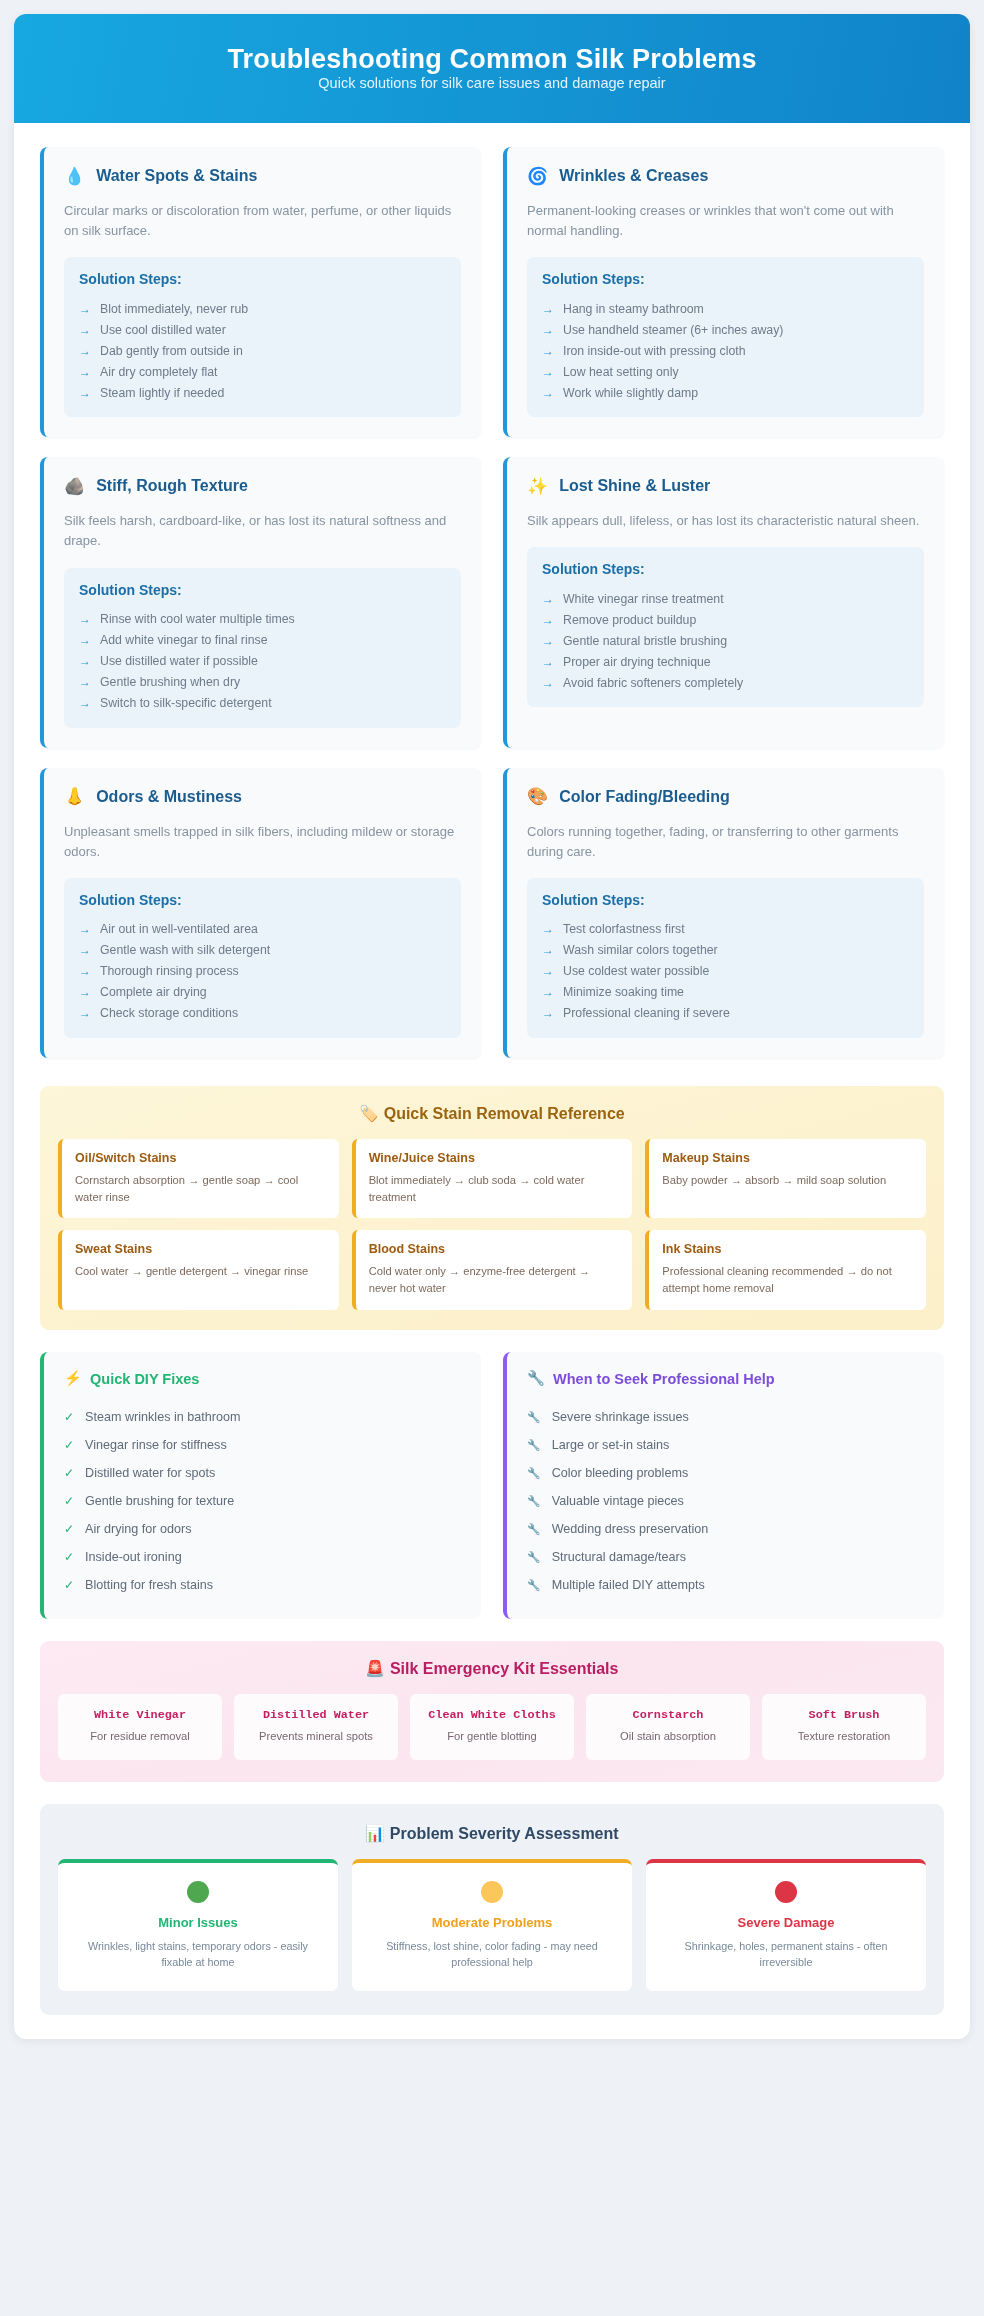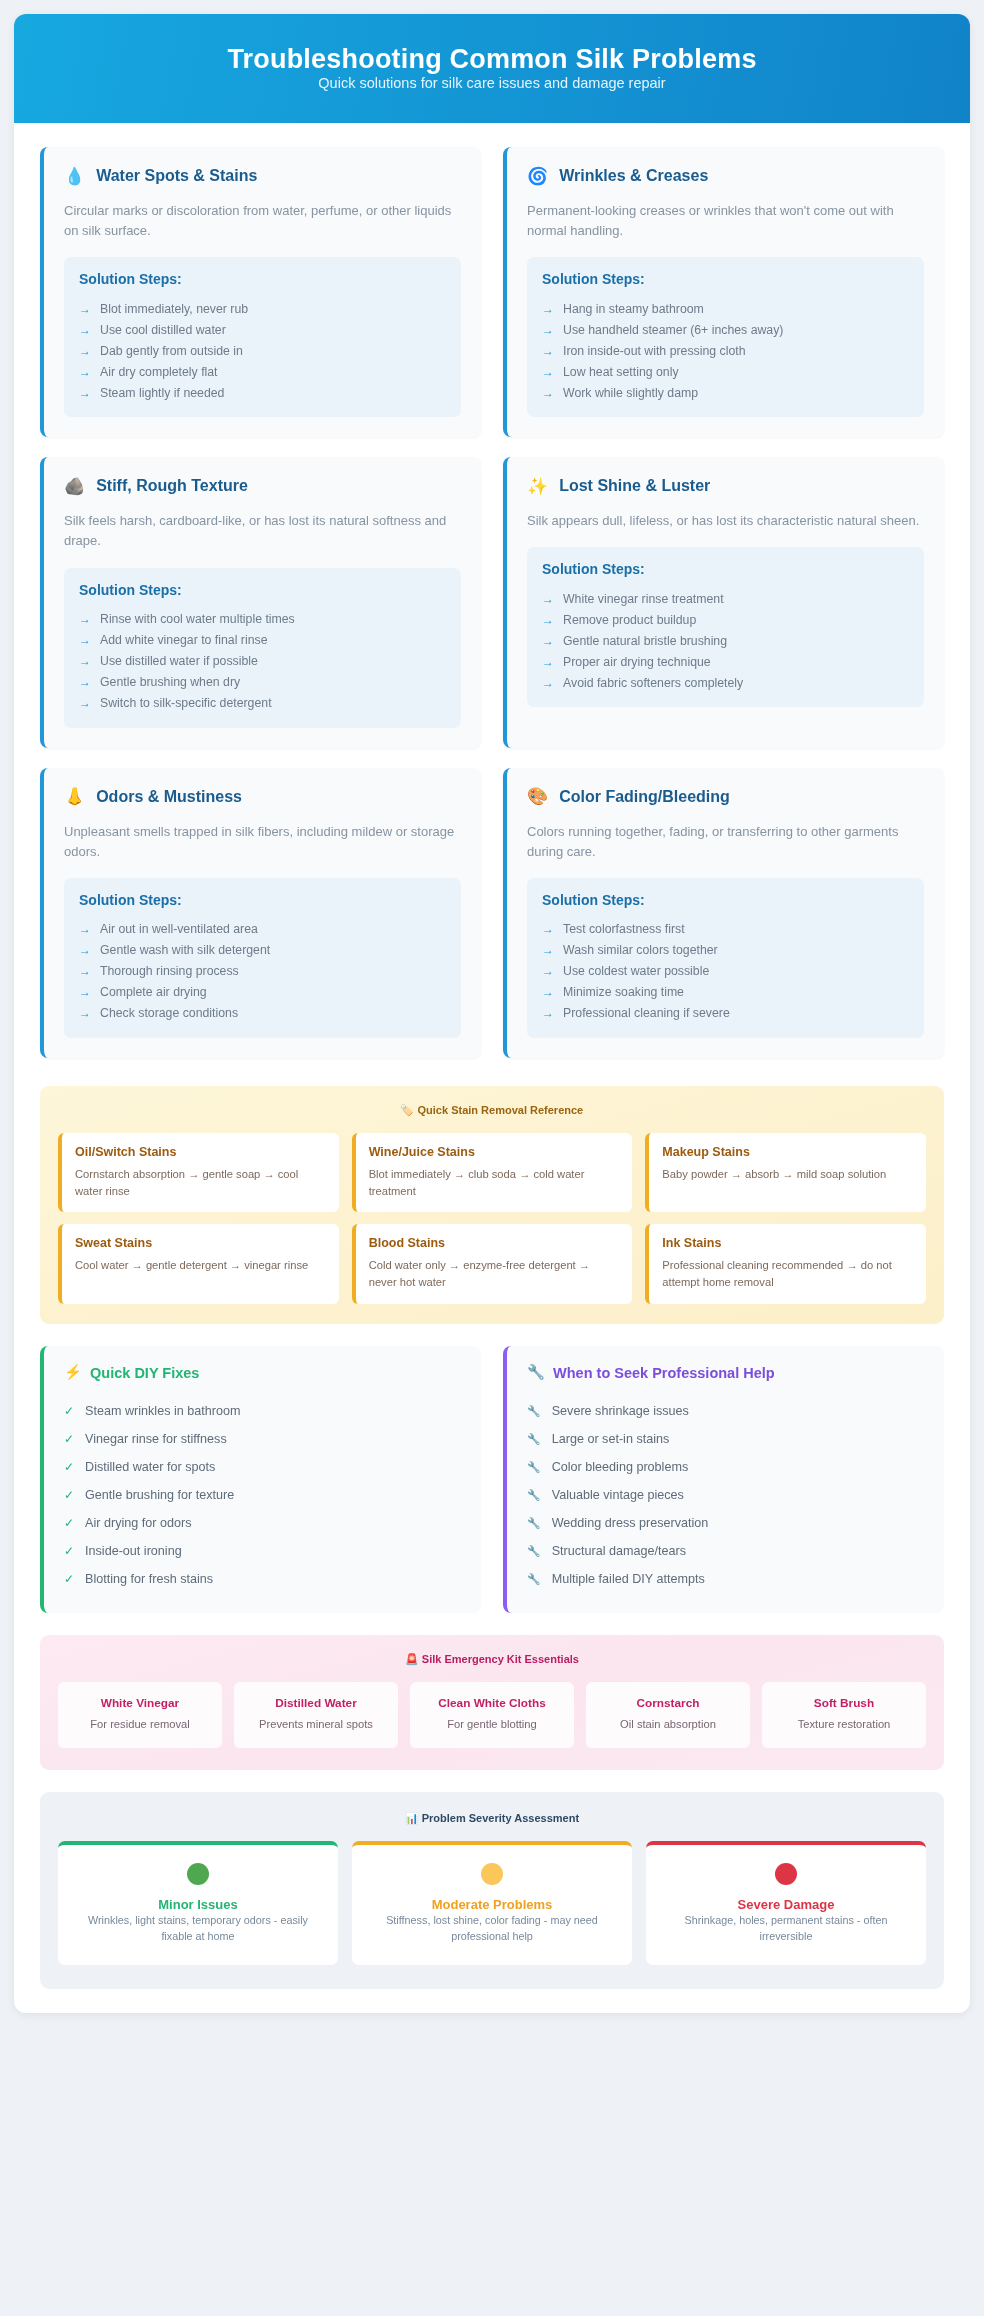--- a/index.html
+++ b/index.html
@@ -89,21 +89,21 @@
   .arrow { color: #2196d8; font-size: 12px; flex: none; }
   
   .stain-sec {
     margin: 22px 26px 0 26px;
     background: linear-gradient(165deg, #fdf6d9 0%, #fdf2cf 55%, #fcf0ca 100%);
     border-radius: 9px;
     padding: 18px 18px 20px 18px;
   }
   .sec-title {
     text-align: center;
-    font-size: 11px;
+    font-size: 16px;
     font-weight: bold;
     margin-bottom: 16px;
   }
   .stain-sec .sec-title { color: #9a6410; }
   .stain-grid {
     display: grid;
     grid-template-columns: repeat(3, 1fr);
     gap: 12px 13px;
   }
   .stain-card {
@@ -175,20 +175,21 @@
     background: #fdfbfc;
     border-radius: 6px;
     padding: 14px 8px 16px 8px;
     text-align: center;
   }
   .kit-name {
     font-size: 11.8px;
     font-weight: bold;
     color: #c51e62;
     margin-bottom: 6px;
+    font-family: Liberation Mono, monospace;
   }
   .kit-desc {
     font-size: 11.2px;
     color: #7a6672;
     line-height: 1.45;
   }
   
   .sev-sec {
     margin: 22px 26px 24px 26px;
     background: #eef2f7;
@@ -211,20 +212,21 @@
   .sev-dot {
     width: 22px; height: 22px;
     border-radius: 50%;
     background: #4fa84f;
     margin: 0 auto 12px auto;
   }
   .sev-name {
     font-size: 13px;
     font-weight: bold;
     color: #22b573;
+    margin-bottom: 8px;
   }
   .sev-desc {
     font-size: 10.8px;
     color: #78899b;
     line-height: 1.5;
   }
 </style>
 </head>
 <body>
 

